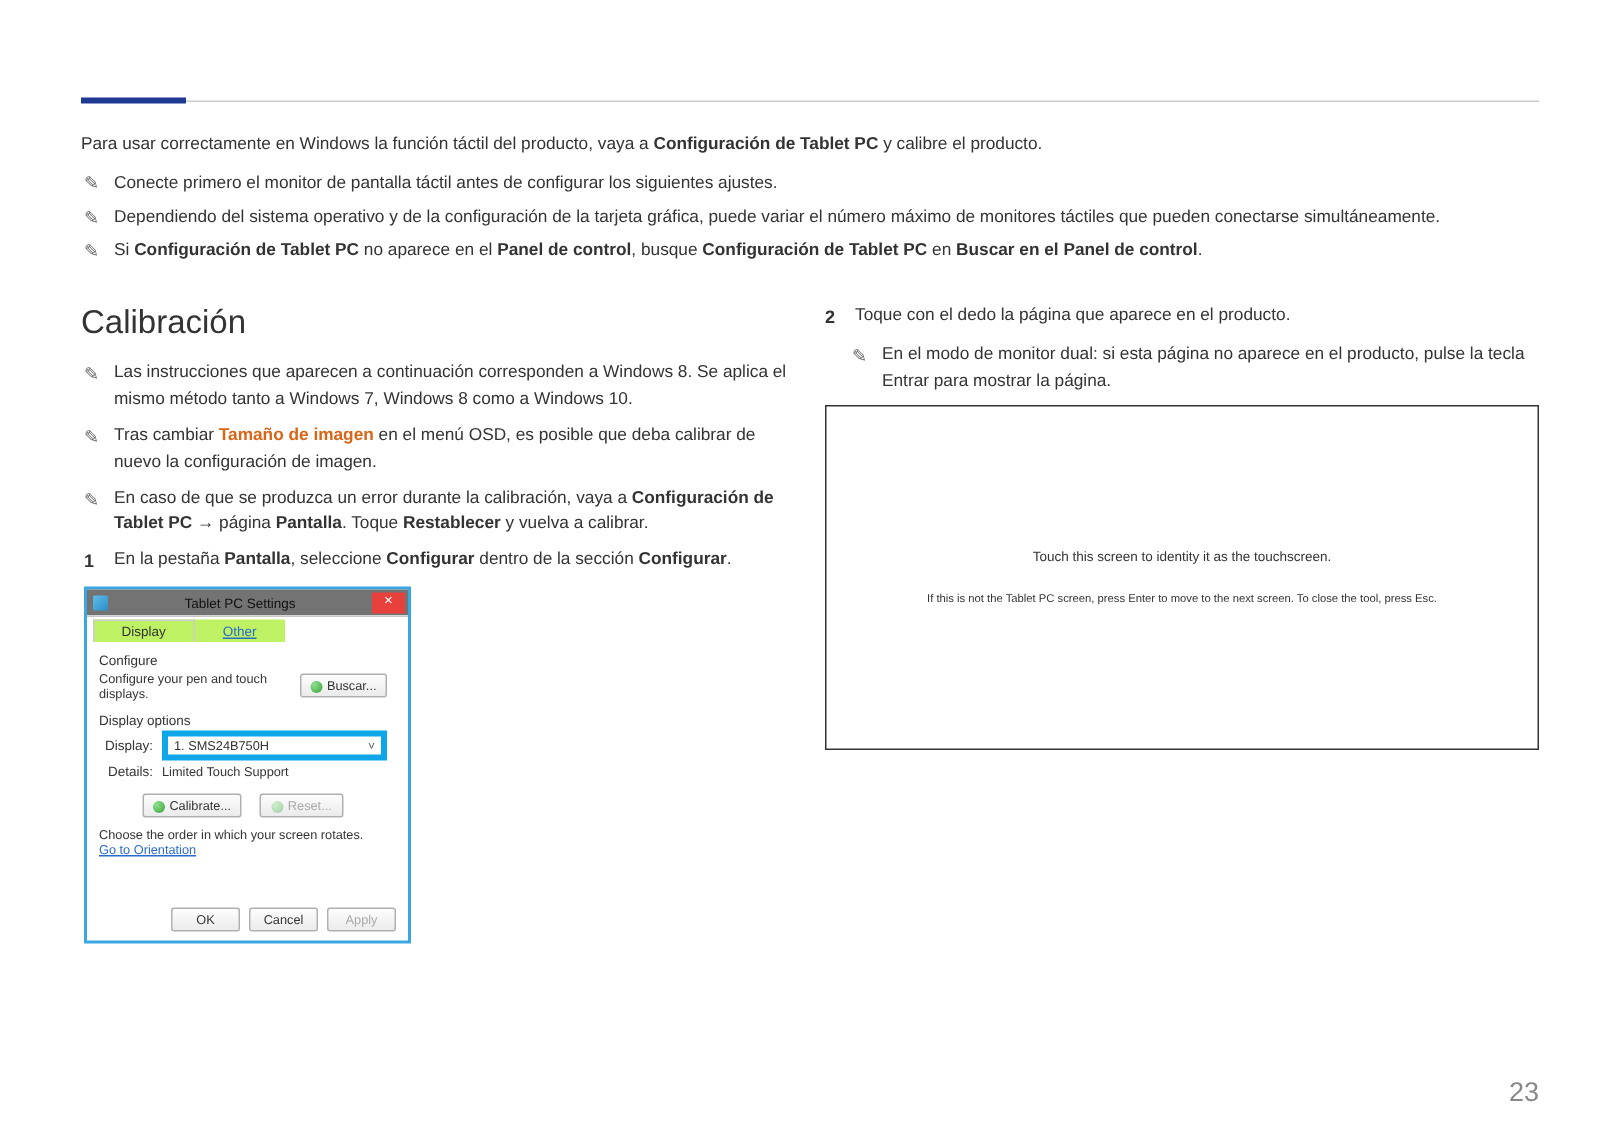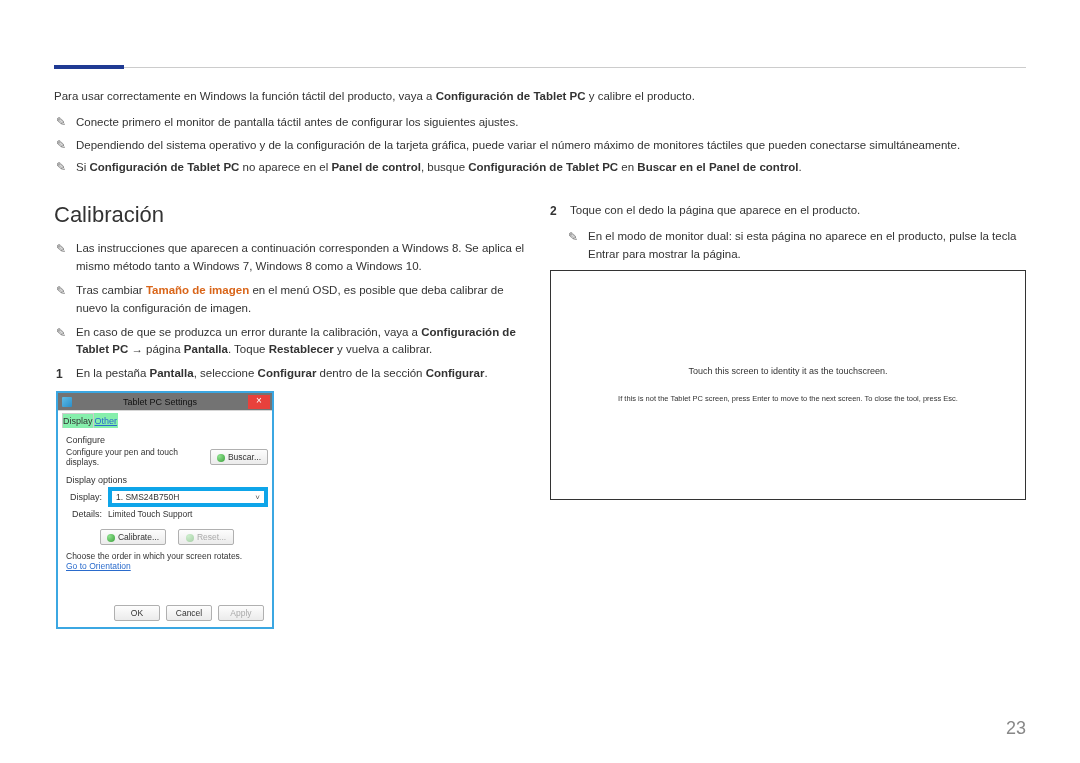--- a/index.html
+++ b/index.html
@@ -135,28 +135,28 @@
     text-align: center;
     line-height: 12px;
     margin-right: 2px;
   }
   .dialog-tabs {
     display: flex;
     font-size: 9px;
     padding: 2px 4px 0 4px;
   }
   .dtab {
-    padding: 2px 0;
+    padding: 2px 18px;
     border: 1px solid #ccc;
     border-bottom: none;
-    background: #86efac;
+    background: #bef264;
   }
   .dtab.inactive { border-color: transparent; text-decoration: underline; color:#2a6bcc;}
   .dialog-body {
-    padding: 4px 4px 6px 8px;
+    padding: 4px 14px 6px 8px;
   }
   .grp-title { font-size: 9px; margin: 3px 0 1px 0; }
   .row { display: flex; align-items: center; gap: 6px; margin: 2px 0; }
   .lbl-narrow { width: 36px; font-size: 9px; text-align: right; }
   .cfg-text { font-size: 8.5px; flex:1; }
   .btn {
     background: linear-gradient(#fdfdfd,#ebebeb);
     border: 1px solid #b0b0b0;
     border-radius: 2px;
     font-size: 8.5px;

